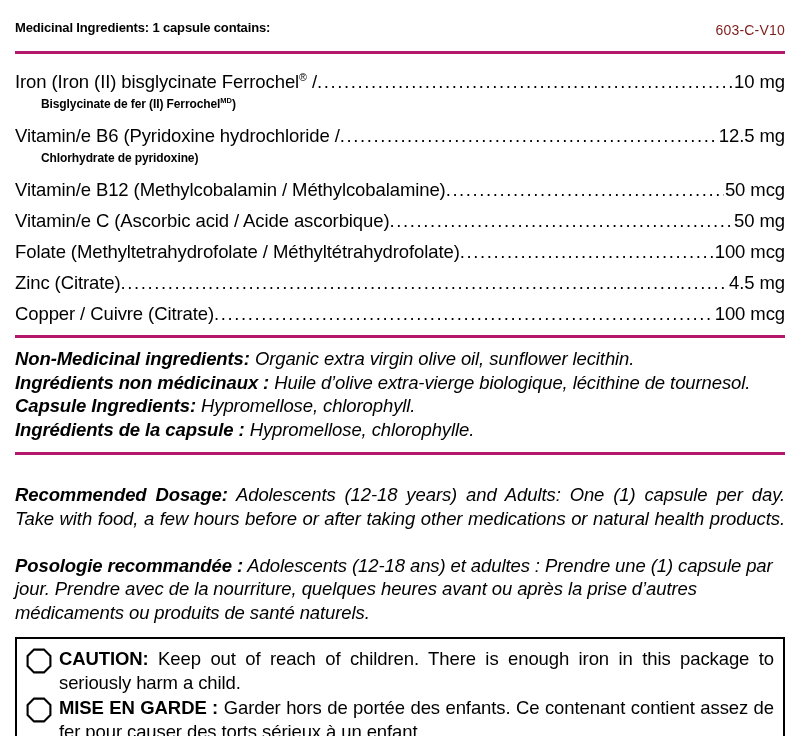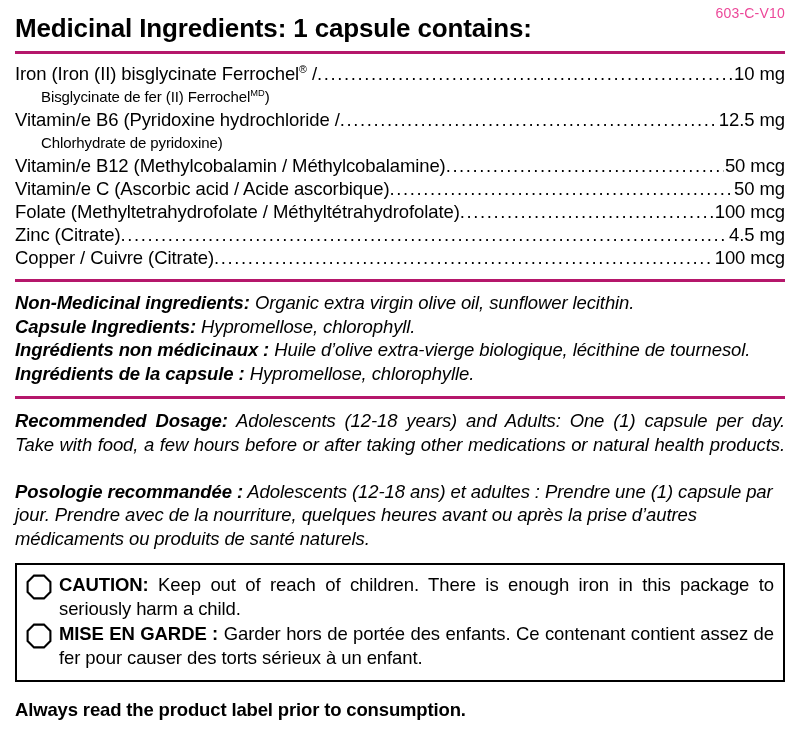--- a/index.html
+++ b/index.html
@@ -18,30 +18,30 @@
     position: relative;
     width: 800px;
     height: 736px;
     box-sizing: border-box;
     padding: 0 15px;
   }
 
   
   .product-code {
     position: absolute;
-    top: 5px;
+    top: 22px;
     right: 15px;
     font-size: 14px;
-    color: #ec4899;
+    color: #7f1d1d;
     letter-spacing: 0.2px;
   }
 
   
   .med-head {
-    font-size: 26px;
+    font-size: 13px;
     font-weight: bold;
     line-height: 24px;
     letter-spacing: -0.15px;
   }
   .med-head-block {
     padding-top: 16px;
   }
 
   
   .rule {
@@ -58,39 +58,40 @@
     margin-top: 8px;
   }
   .ing-row {
     display: flex;
     align-items: flex-end;
     font-size: 18.5px;
     line-height: 23px;
     letter-spacing: -0.1px;
     white-space: nowrap;
   }
-  .ing-name { flex: 0 0 auto; }
+  .ing-name { flex: 0 0 auto; margin-top: 8px; }
   .ing-dots {
     flex: 1 1 auto;
     overflow: hidden;
     white-space: nowrap;
     letter-spacing: 1.6px;
     font-size: 18.5px;
     min-width: 4px;
   }
   .ing-amt {
     flex: 0 0 auto;
     padding-left: 1px;
   }
   .ing-cont {
-    font-size: 15px;
+    font-size: 12px;
     line-height: 23px;
     letter-spacing: -0.1px;
     padding-left: 26px;
     white-space: nowrap;
+    font-weight: bold;
   }
   sup.tm {
     font-size: 0.58em;
     vertical-align: super;
     line-height: 0;
   }
   sup.md {
     font-size: 0.62em;
     vertical-align: super;
     line-height: 0;
@@ -100,21 +101,21 @@
   
   .block {
     font-size: 18.5px;
     line-height: 23.5px;
     letter-spacing: -0.1px;
   }
   .block-nonmed { margin-top: 9px; }
   .block p { margin: 0; font-style: italic; }
   .lead { font-weight: bold; }
 
-  .block-dosage { margin-top: 10px; }
+  .block-dosage { margin-top: 28px; }
   .just { text-align: justify; text-justify: inter-word; }
   .just-en { text-align: justify; }
   .just-en:after { content: ""; display: inline-block; width: 100%; }
 
   
   .caution-box {
     margin-top: 13px;
     border: 2px solid #000000;
     box-sizing: border-box;
     width: 770px;
@@ -202,22 +203,22 @@
           <span class="ing-dots">................................................................................................................................................................</span>
           <span class="ing-amt">100 mcg</span>
         </div>
       </div>
   </div>
 
   <div class="rule rule-nonmed"></div>
 
   <div class="block block-nonmed">
     <p><span class="lead">Non-Medicinal ingredients:</span><span> Organic extra virgin olive oil, sunflower lecithin.</span></p>
+    <p><span class="lead">Ingrédients non médicinaux :</span><span> Huile d’olive extra-vierge biologique, lécithine de tournesol.</span></p>
     <p><span class="lead">Capsule Ingredients:</span><span> Hypromellose, chlorophyll.</span></p>
-    <p><span class="lead">Ingrédients non médicinaux :</span><span> Huile d’olive extra-vierge biologique, lécithine de tournesol.</span></p>
     <p><span class="lead">Ingrédients de la capsule :</span><span> Hypromellose, chlorophylle.</span></p>
   </div>
 
   <div class="rule rule-dosage"></div>
 
   <div class="block block-dosage">
     <p class="just just-en"><span class="lead">Recommended Dosage:</span><span> Adolescents (12-18 years) and Adults: One (1) capsule per day. Take with food, a few hours before or after taking other medications or natural health products.</span></p>
     <p><span class="lead">Posologie recommandée :</span><span> Adolescents (12-18 ans) et adultes : Prendre une (1) capsule par jour. Prendre avec de la nourriture, quelques heures avant ou après la prise d’autres médicaments ou produits de santé naturels.</span></p>
   </div>
 

